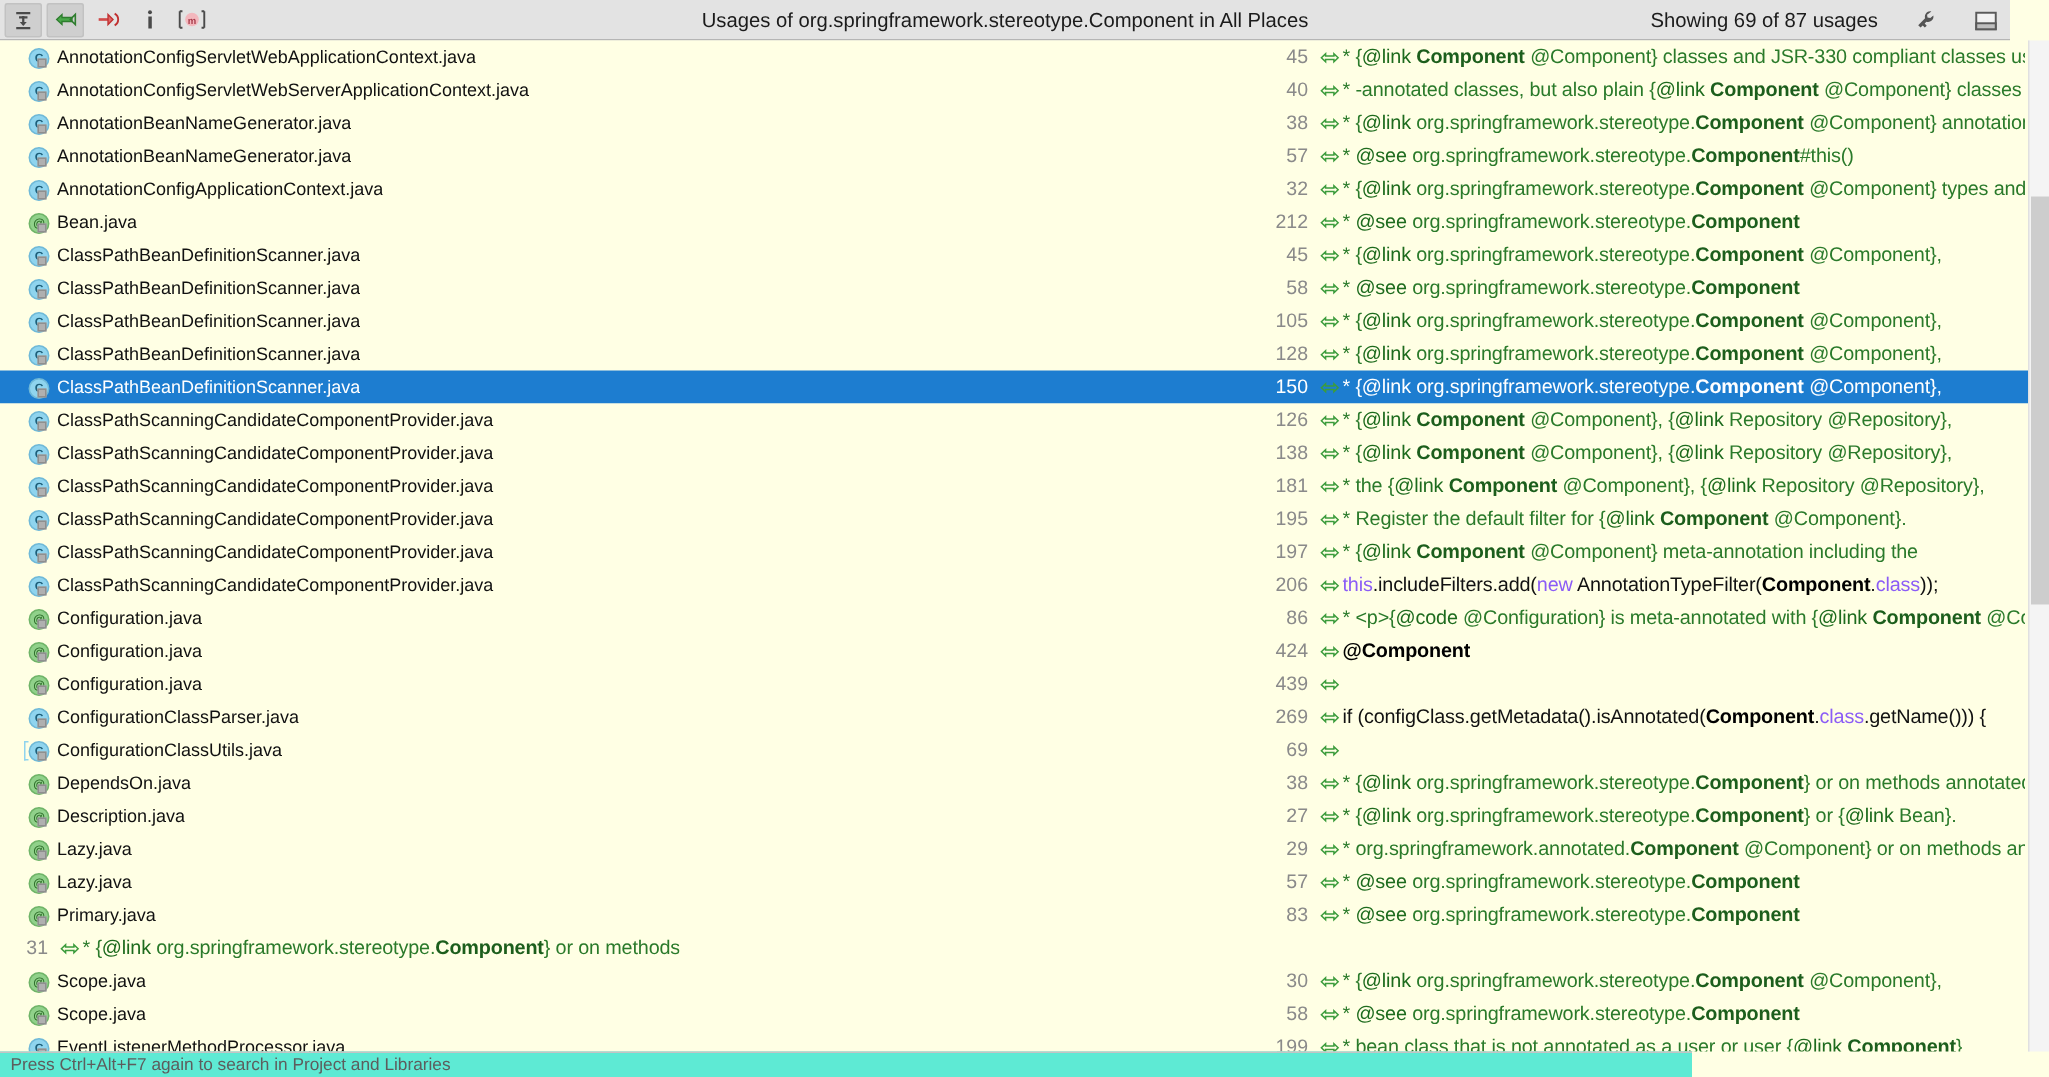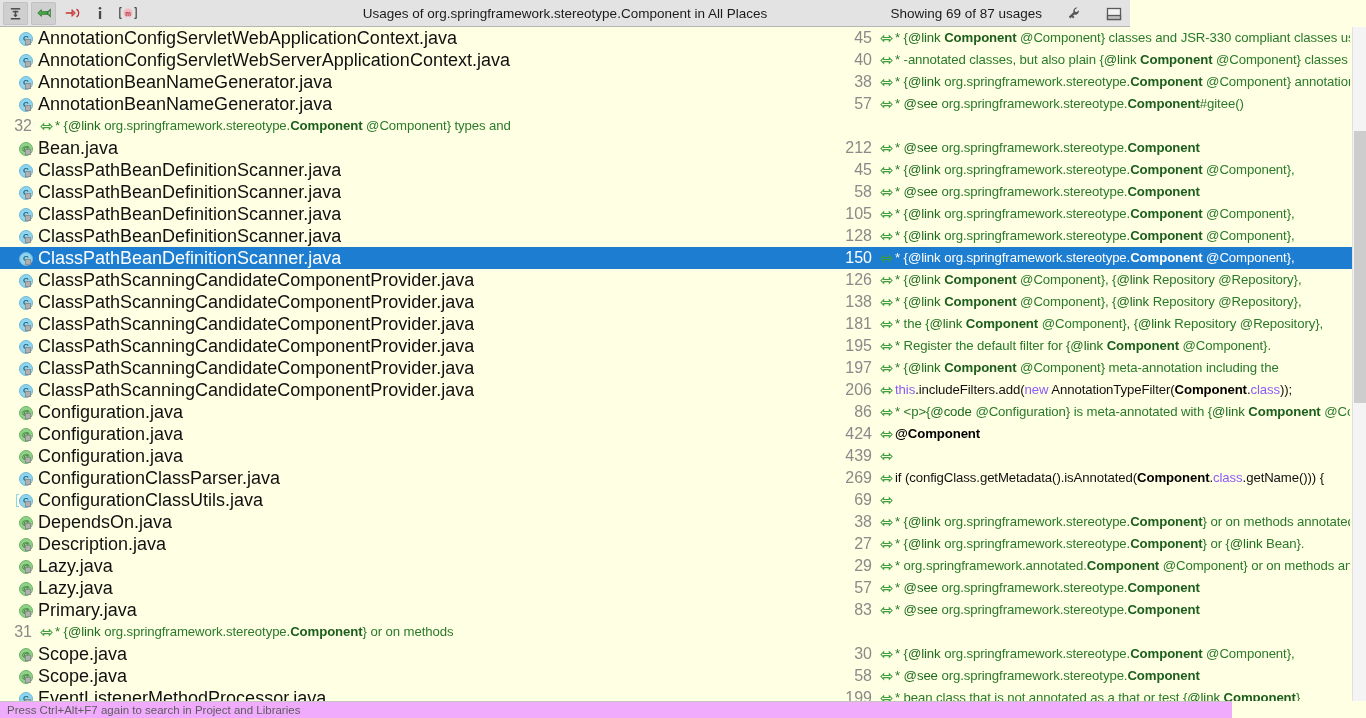--- a/index.html
+++ b/index.html
@@ -8,21 +8,21 @@
     background:#ffffe4;
     font-family:"Liberation Sans","DejaVu Sans",sans-serif;
     font-size:13px;
     color:#000;
     -webkit-font-smoothing:antialiased;
   }
   #app{position:relative;width:1366px;height:718px;}
 
   
   .toolbar{
-    position:absolute;left:0;top:0;width:1130px;height:27px;
+    position:absolute;left:0;top:0;width:1340px;height:27px;
     background:#e3e3e3;
     border-bottom:1px solid #b5b5b5;
     display:flex;align-items:center;
     box-sizing:border-box;
   }
   .tb-left{display:flex;align-items:center;padding-left:3px;gap:0px;}
   .tb-btn{
     width:25px;height:23px;display:flex;align-items:center;justify-content:center;
     border-radius:2px;margin-right:3px;position:relative;
   }
@@ -66,30 +66,30 @@
   .ficon.cls .disc{background:#8fd4ee;color:#1d5f7a;border:1px solid #6fb9d8;}
   .ficon.ann .disc{background:#90d18a;color:#2c6b28;border:1px solid #6fb468;}
   .ficon .corner{
     position:absolute;left:6px;top:8px;width:6px;height:6px;
     background:#b0b0b0;border:1px solid #8f8f8f;box-sizing:border-box;
   }
   .ficon.fin:before{
     content:"";position:absolute;left:-3px;top:1px;width:2px;height:11px;
     border-left:1.5px solid #8fd4ee;border-top:1.5px solid #8fd4ee;border-bottom:1.5px solid #8fd4ee;
   }
-  .fname{font-size:18px;color:#111;overflow:hidden;text-overflow:clip;}
+  .fname{font-size:12px;color:#111;overflow:hidden;text-overflow:clip;}
   .row.sel .fname{color:#fff;}
 
   
   .ccol{
     position:relative;flex:1 1 auto;display:flex;align-items:center;
     overflow:hidden;padding-right:2px;
   }
   .lineno{
-    flex:0 0 38px;text-align:right;font-size:16px;color:#8a8a8a;
+    flex:0 0 38px;text-align:right;font-size:13px;color:#8a8a8a;
     padding-right:6px;box-sizing:border-box;
   }
   .row.sel .lineno{color:#fff;}
   .arrow{flex:0 0 17px;display:flex;align-items:center;justify-content:center;}
   .code{
     font-size:13.2px;color:#111;white-space:pre;overflow:hidden;
     letter-spacing:-0.1px;
   }
   .code .jd{color:#2a7a2a;}
   .code .tag{color:#1d6b1d;}
@@ -106,22 +106,22 @@
     position:absolute;right:0;top:27px;width:14px;height:674px;
     background:#f4f4f4;border-left:1px solid #e0e0e0;box-sizing:border-box;
   }
   .vthumb{
     position:absolute;left:1px;top:104px;width:12px;height:272px;
     background:#cdcdcd;border-radius:0;
   }
 
   
   .status{
-    position:absolute;left:0;bottom:0;width:1232px;height:17px;
-    background:#f0abfc;border-top:1px solid #c4c4c4;
+    position:absolute;left:0;bottom:0;width:1128px;height:17px;
+    background:#5eead4;border-top:1px solid #c4c4c4;
     display:flex;align-items:center;box-sizing:border-box;
     font-size:11.5px;color:#5d5d5d;padding-left:7px;
   }
 
   
   .watermark{
     position:absolute;left:738px;top:676px;
     font-size:15px;color:#b9c0b3;white-space:nowrap;pointer-events:none;
   }
 </style>
@@ -251,24 +251,31 @@
           </span>
           <span class="fname">AnnotationBeanNameGenerator.java</span>
         </div>
         <div class="ccol">
           <span class="lineno">57</span>
           <span class="arrow">
             <svg width="13" height="11" viewBox="0 0 14 11">
               <path d="M1 5.5L4 2.6v1.7h6V2.6l3 2.9-3 2.9V6.7H4v1.7z" fill="none" stroke="#3c9c3c" stroke-width="1.1"></path>
             </svg>
           </span>
-          <span class="code"><span class="jd">* </span><span class="tag">@see</span><span class="jd"> org.springframework.stereotype.</span><span class="b">Component</span><span class="jd">#gitee()</span></span>
-        </div>
-      </div>
-      <div class="row">
+          <span class="code"><span class="jd">* </span><span class="tag">@see</span><span class="jd"> org.springframework.stereotype.</span><span class="b">Component</span><span class="jd">#this()</span></span>
+        </div>
+      </div>
+      <div class="row">
+        <div class="fcol">
+          <span class="ficon cls">
+            <span class="disc">C</span>
+            <span class="corner"></span>
+          </span>
+          <span class="fname">AnnotationConfigApplicationContext.java</span>
+        </div>
         <div class="ccol">
           <span class="lineno">32</span>
           <span class="arrow">
             <svg width="13" height="11" viewBox="0 0 14 11">
               <path d="M1 5.5L4 2.6v1.7h6V2.6l3 2.9-3 2.9V6.7H4v1.7z" fill="none" stroke="#3c9c3c" stroke-width="1.1"></path>
             </svg>
           </span>
           <span class="code"><span class="jd">* {</span><span class="tag">@link</span><span class="jd"> org.springframework.stereotype.</span><span class="b">Component</span><span class="jd"> @Component} types and</span></span>
         </div>
       </div>
@@ -721,21 +728,21 @@
           </span>
           <span class="fname">EventListenerMethodProcessor.java</span>
         </div>
         <div class="ccol">
           <span class="lineno">199</span>
           <span class="arrow">
             <svg width="13" height="11" viewBox="0 0 14 11">
               <path d="M1 5.5L4 2.6v1.7h6V2.6l3 2.9-3 2.9V6.7H4v1.7z" fill="none" stroke="#3c9c3c" stroke-width="1.1"></path>
             </svg>
           </span>
-          <span class="code"><span class="jd">* bean class that is not annotated as a that or test {</span><span class="tag">@link</span><span class="jd"> </span><span class="b">Component</span><span class="jd">}</span></span>
+          <span class="code"><span class="jd">* bean class that is not annotated as a user or user {</span><span class="tag">@link</span><span class="jd"> </span><span class="b">Component</span><span class="jd">}</span></span>
         </div>
       </div>
     </div>
 
   <div class="vscroll">
     <div class="vthumb"></div>
   </div>
 
 
   <div class="status">

